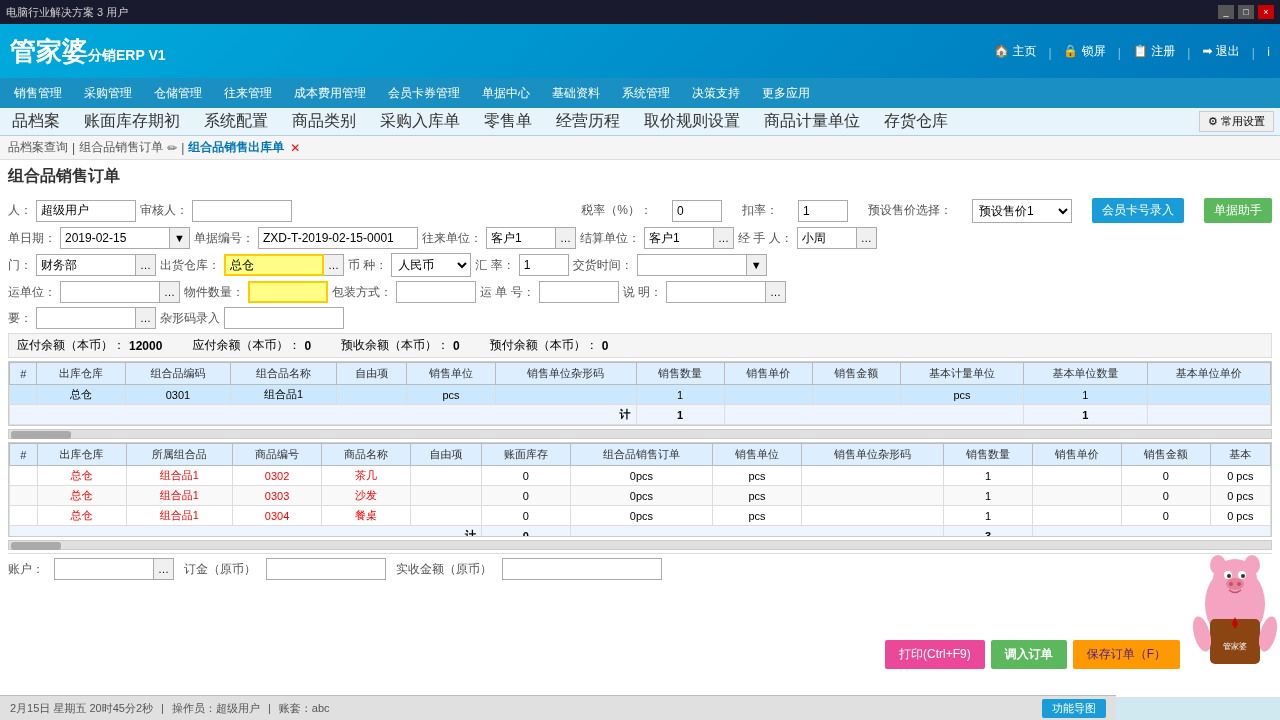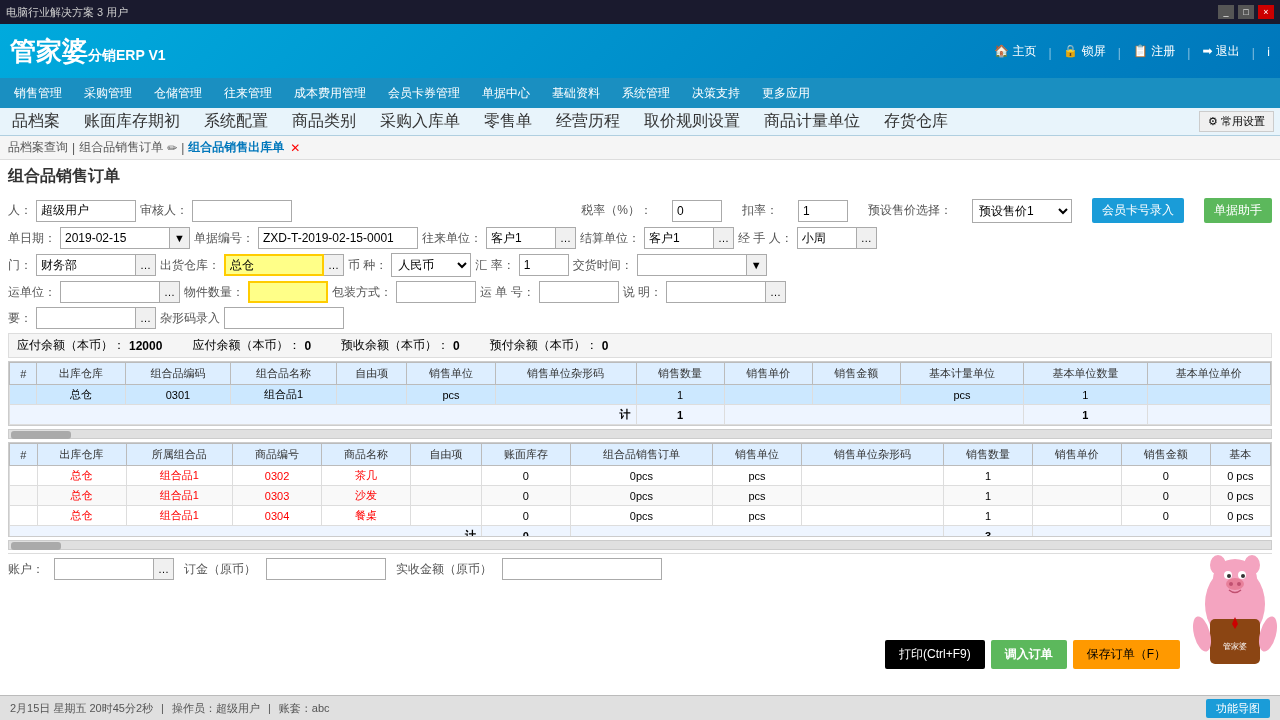--- a/index.html
+++ b/index.html
@@ -66,25 +66,25 @@
     .data-table .red-text { color: red; }
     
     
     .scroll-area { height: 10px; background: #e0e0e0; border: 1px solid #ccc; margin-bottom: 3px; position: relative; }
     .scroll-thumb { height: 8px; width: 60px; background: #aaa; position: absolute; left: 2px; top: 1px; border-radius: 3px; }
 
     
     .bottom-form { display: flex; align-items: center; gap: 10px; padding: 4px 0; border-top: 1px solid #ddd; }
 
     
-    .footer { background: #e0e0e0; height: 25px; display: flex; align-items: center; padding: 0 10px; border-top: 1px solid #bbb; font-size: 11px; color: #555; position: fixed; bottom: 0; width: 1280px; }
+    .footer { background: #e0e0e0; height: 25px; display: flex; align-items: center; padding: 0 10px; border-top: 1px solid #bbb; font-size: 11px; color: #555; position: fixed; bottom: 0; width: 1116px; }
     .footer-right { margin-left: auto; }
     .footer-btn { background: #1a9cd8; color: white; border: none; padding: 2px 10px; font-size: 11px; cursor: pointer; border-radius: 2px; }
-    .print-btn { background: #000000; color: white; border: none; padding: 6px 14px; font-size: 12px; cursor: pointer; border-radius: 2px; }
-    .save-btn { background: #ff9900; color: #000000; border: none; padding: 4px 14px; font-size: 12px; cursor: pointer; border-radius: 2px; }
+    .print-btn { background: #ec4899; color: white; border: none; padding: 6px 14px; font-size: 12px; cursor: pointer; border-radius: 2px; }
+    .save-btn { background: #ff9900; color: #4c1d95; border: none; padding: 4px 14px; font-size: 12px; cursor: pointer; border-radius: 2px; }
     .import-btn { background: #5cb85c; color: white; border: none; padding: 4px 14px; font-size: 12px; cursor: pointer; border-radius: 2px; font-weight: bold; }
 
     
     .char-img { position: absolute; right: 0; bottom: 60px; width: 90px; height: 120px; }
 
     .highlighted-input { background: #ffff88 !important; border: 2px solid #ffcc00 !important; }
   </style>
 </head>
 <body>
 

